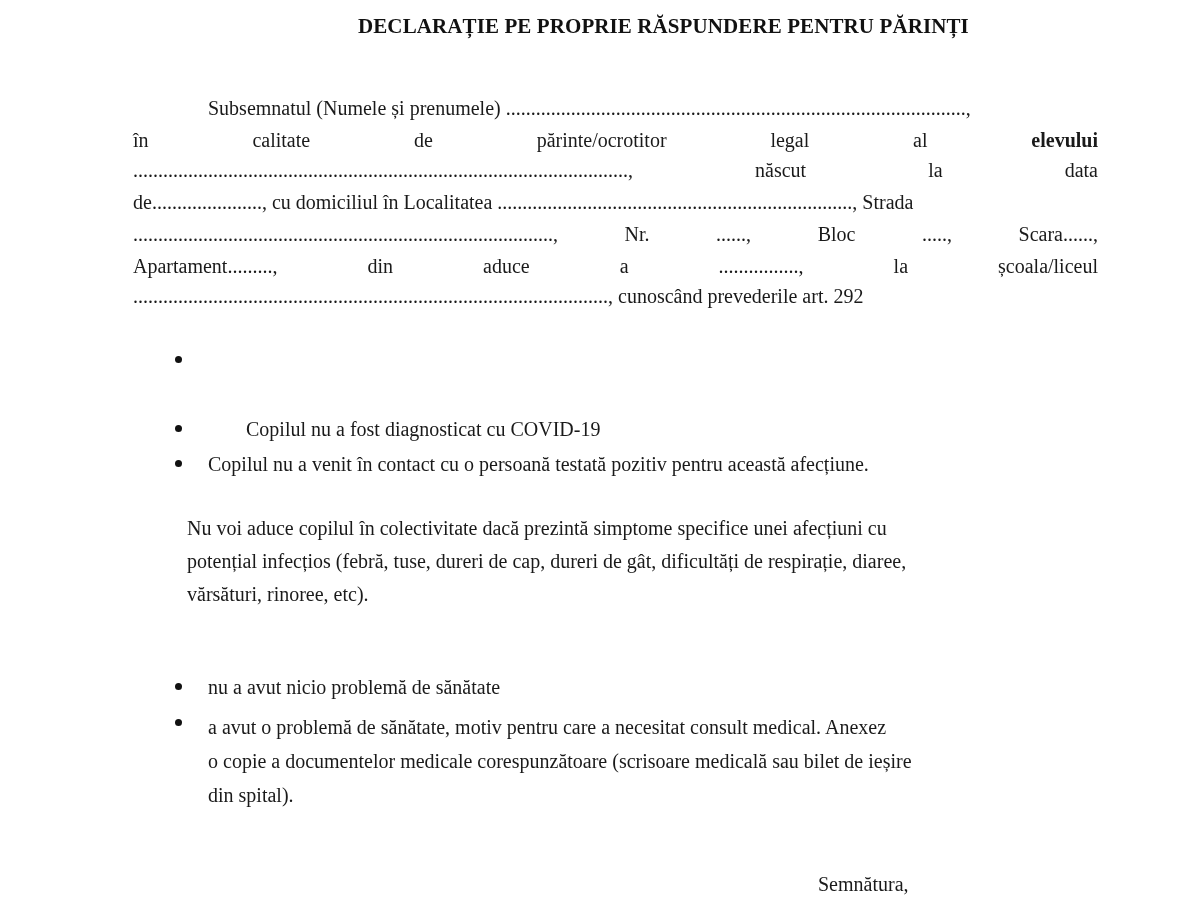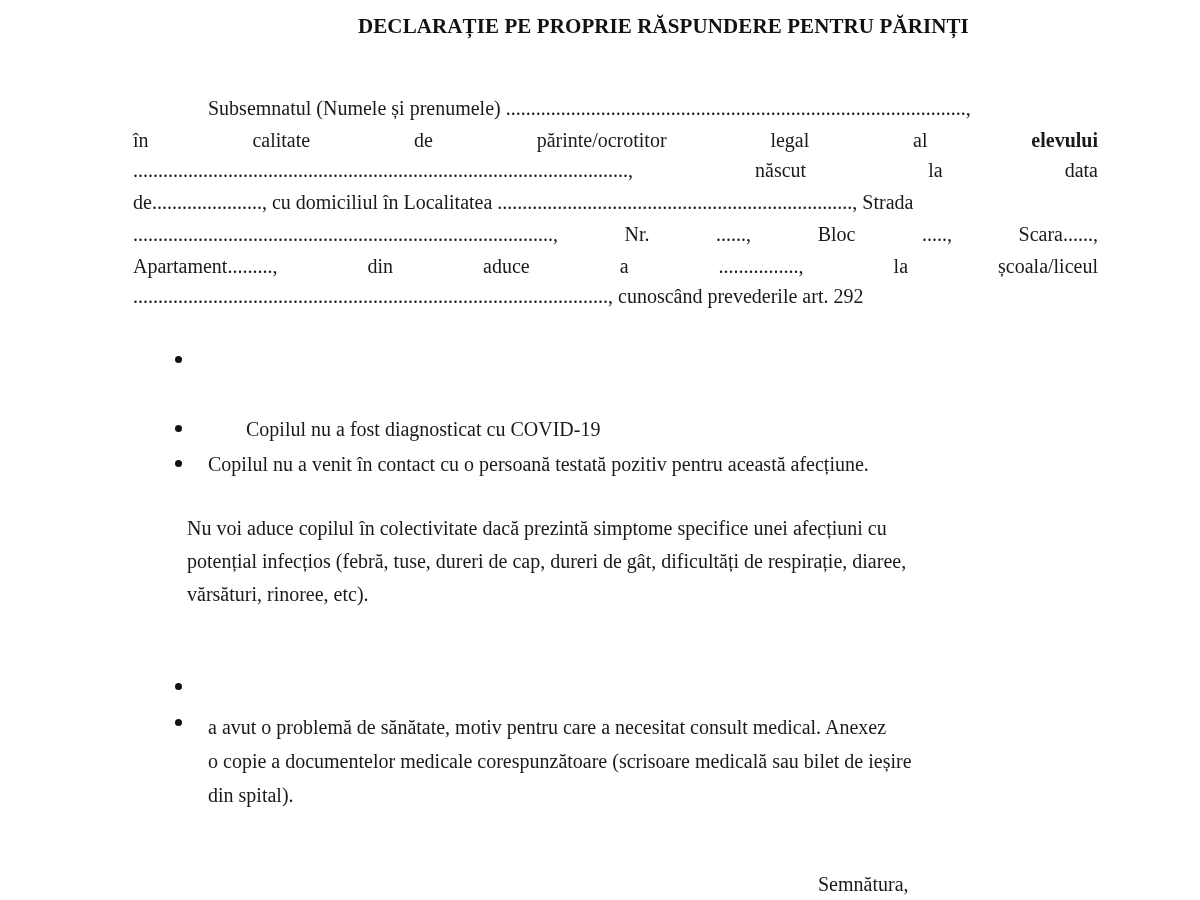--- a/index.html
+++ b/index.html
@@ -87,20 +87,23 @@
   </div>
 
   <div class="para" style="left:171px; top:512px;margin-left:16px;">
     <div>Nu voi aduce copilul în colectivitate dacă prezintă simptome specifice unei afecțiuni cu</div>
     <div>potențial infecțios (febră, tuse, dureri de cap, dureri de gât, dificultăți de respirație, diaree,</div>
     <div>vărsături, rinoree, etc).</div>
   </div>
 
 
   <div class="bul-dot" style="left:175px; top:683px;"></div>
+  <div class="bullet" style="left:208px; top:675px;">
+    <div>nu a avut nicio problemă de sănătate</div>
+  </div>
 
   <div class="bul-dot" style="left:175px; top:719px;"></div>
   <div class="bullet" style="left:208px; top:710px; line-height:34px;">
     <div>a avut o problemă de sănătate, motiv pentru care a necesitat consult medical.  Anexez</div>
     <div>o copie a documentelor medicale corespunzătoare (scrisoare medicală sau bilet de ieșire</div>
     <div>din spital).</div>
   </div>
 
   <div class="footer" style="left:818px;">Semnătura,</div>
 

